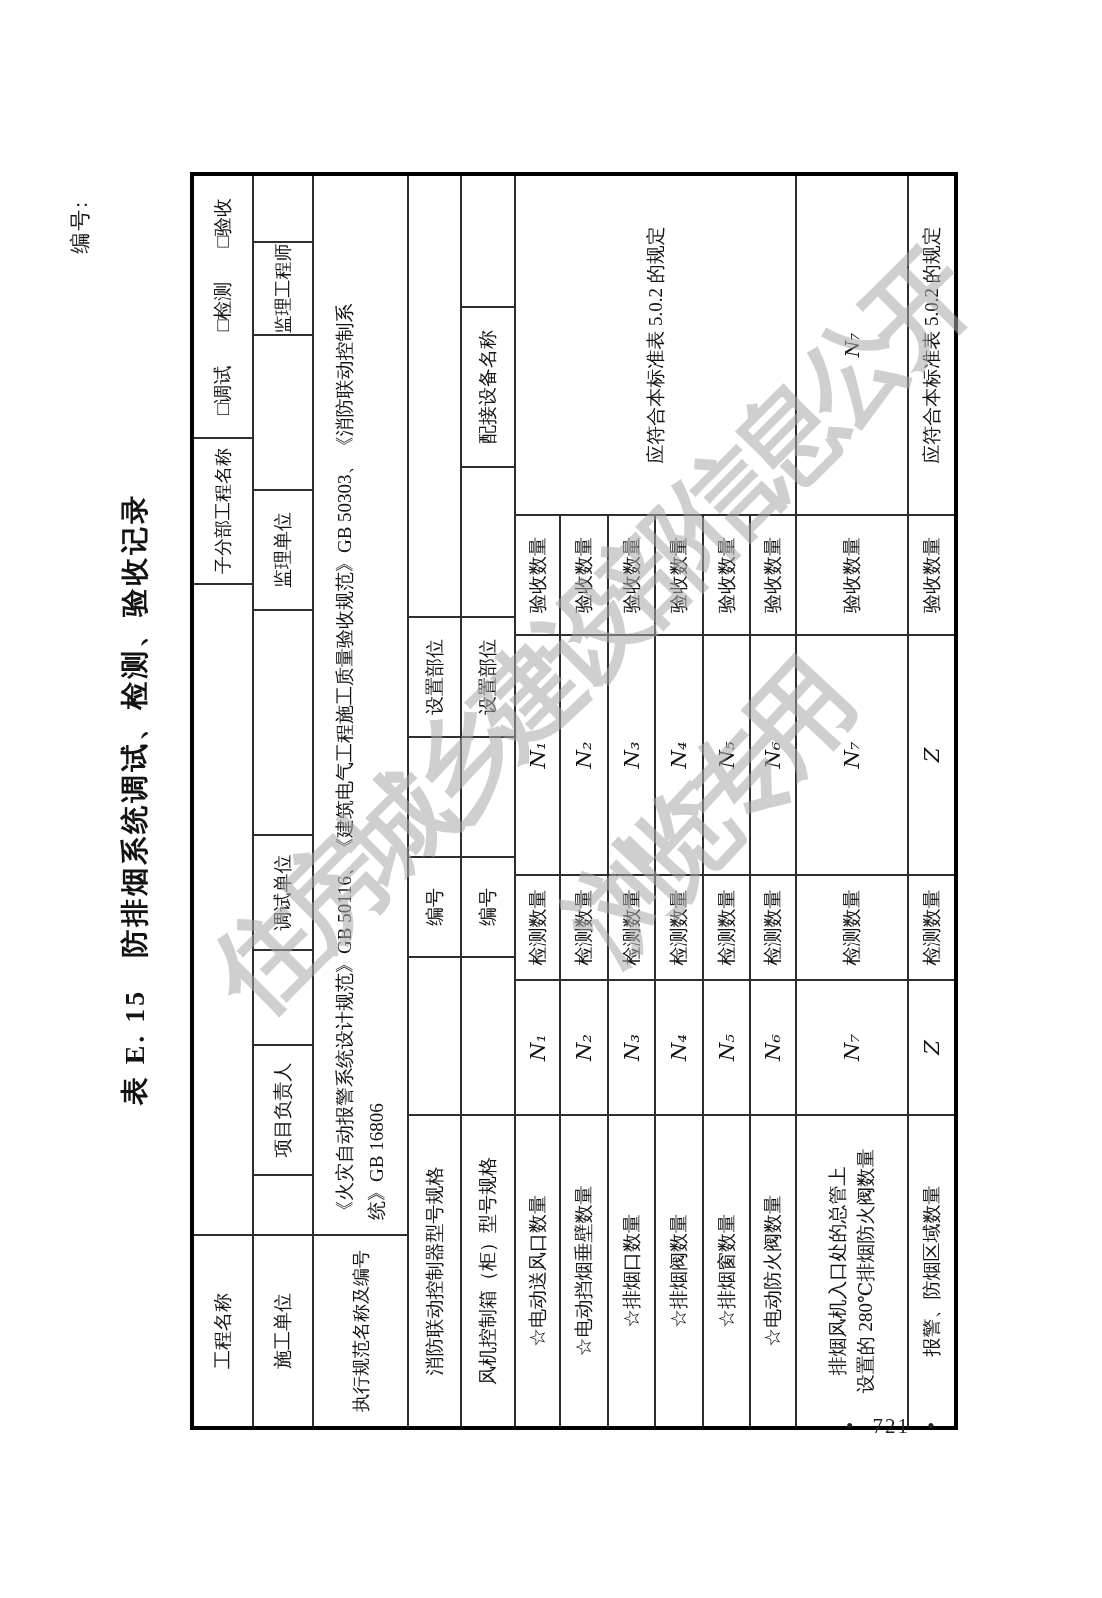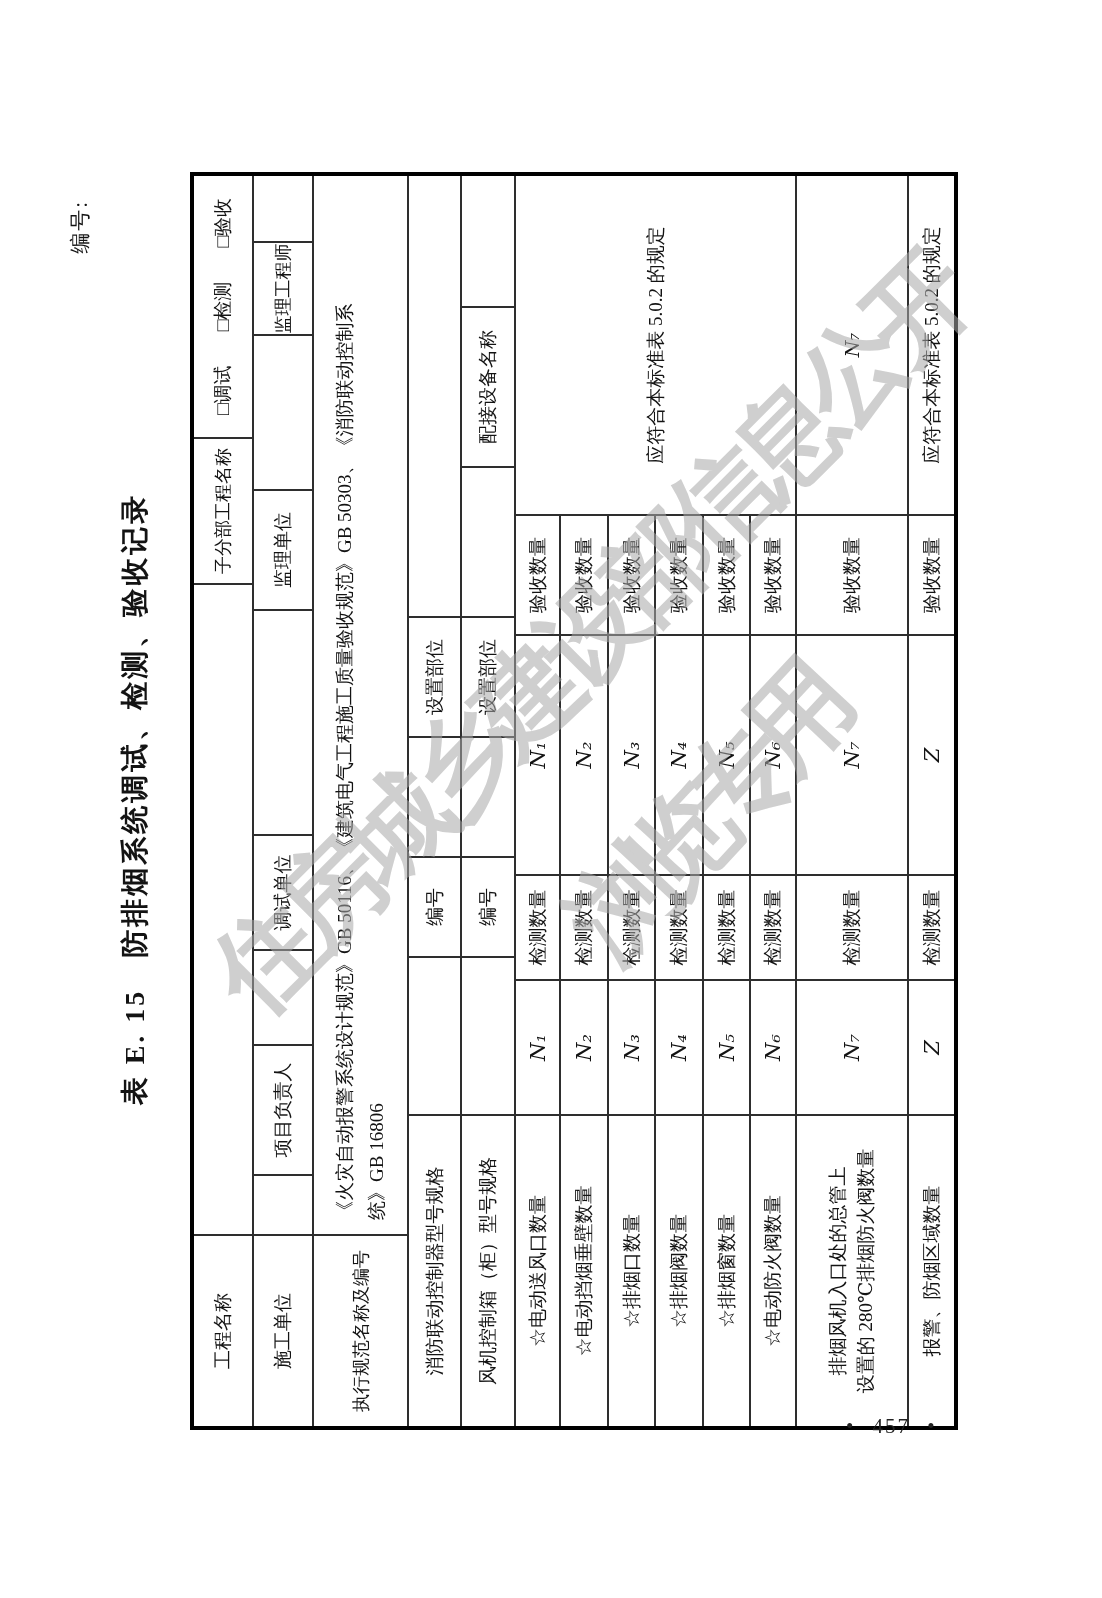--- a/index.html
+++ b/index.html
@@ -194,15 +194,15 @@
           <div class="rcell rh45">应符合本标准表 5.0.2 的规定</div>
         </div>
       </div>
 
     </div>
   </div>
 
   <div class="wm wm1">住房城乡建设部信息公开</div>
   <div class="wm wm2">浏览专用</div>
 
-  <div class="pagenum">• 457 •</div>
+  <div class="pagenum">• 721 •</div>
 
 </div>
 
 </body></html>

